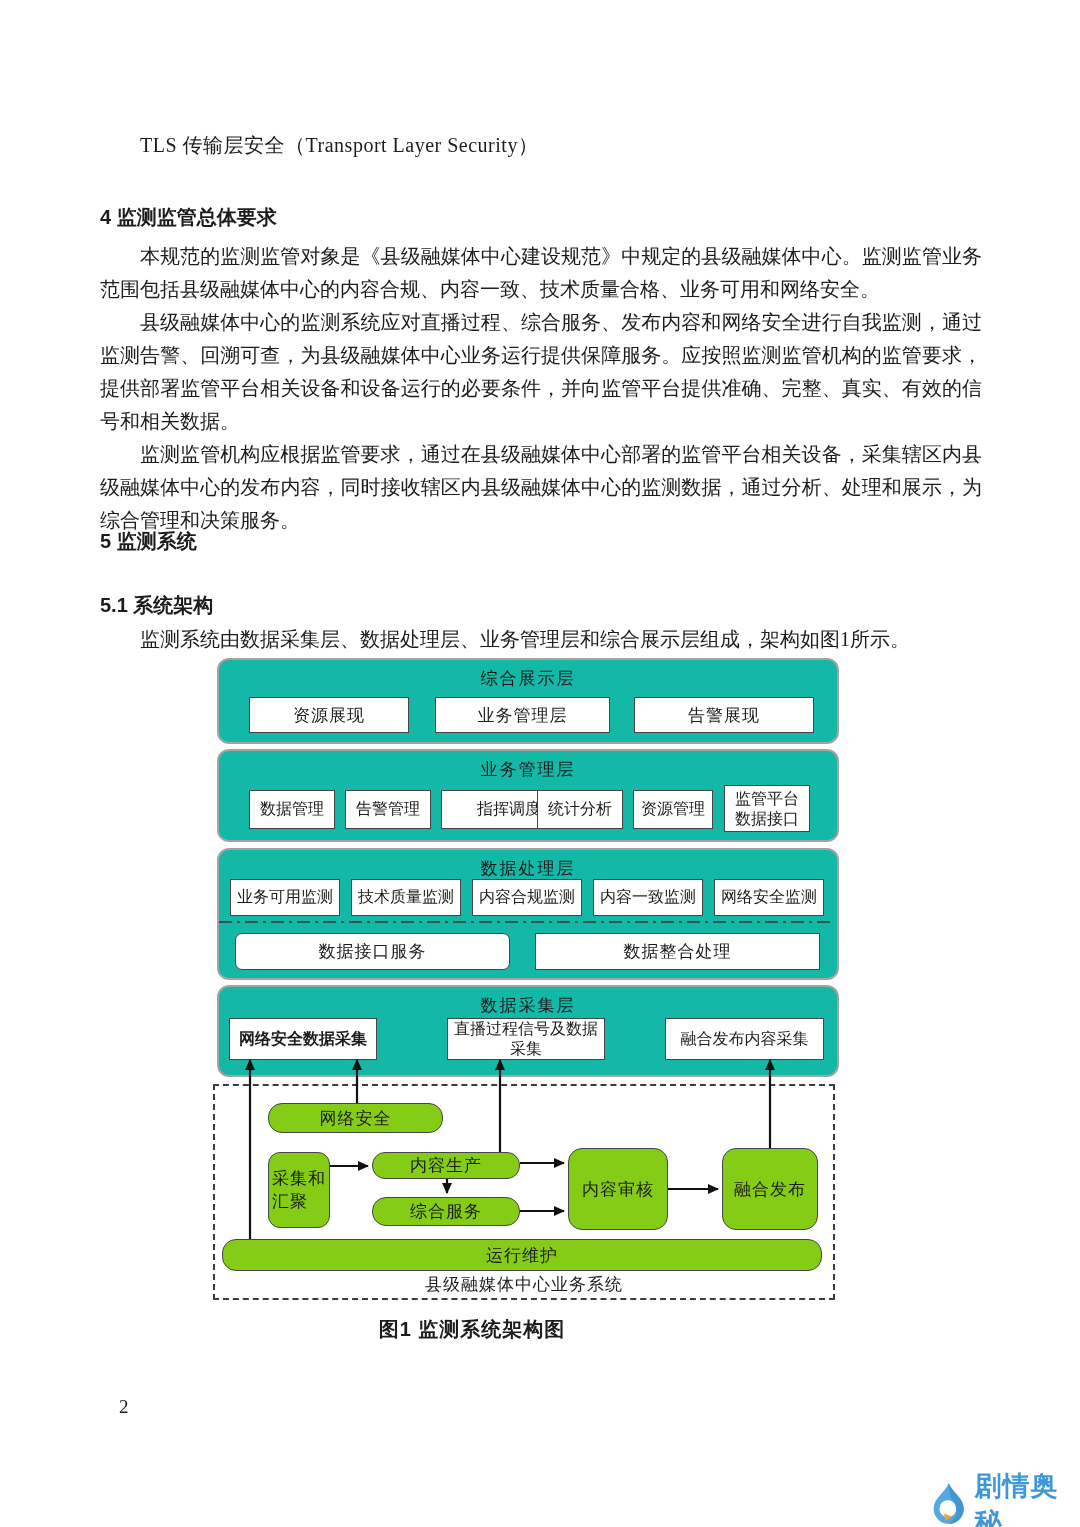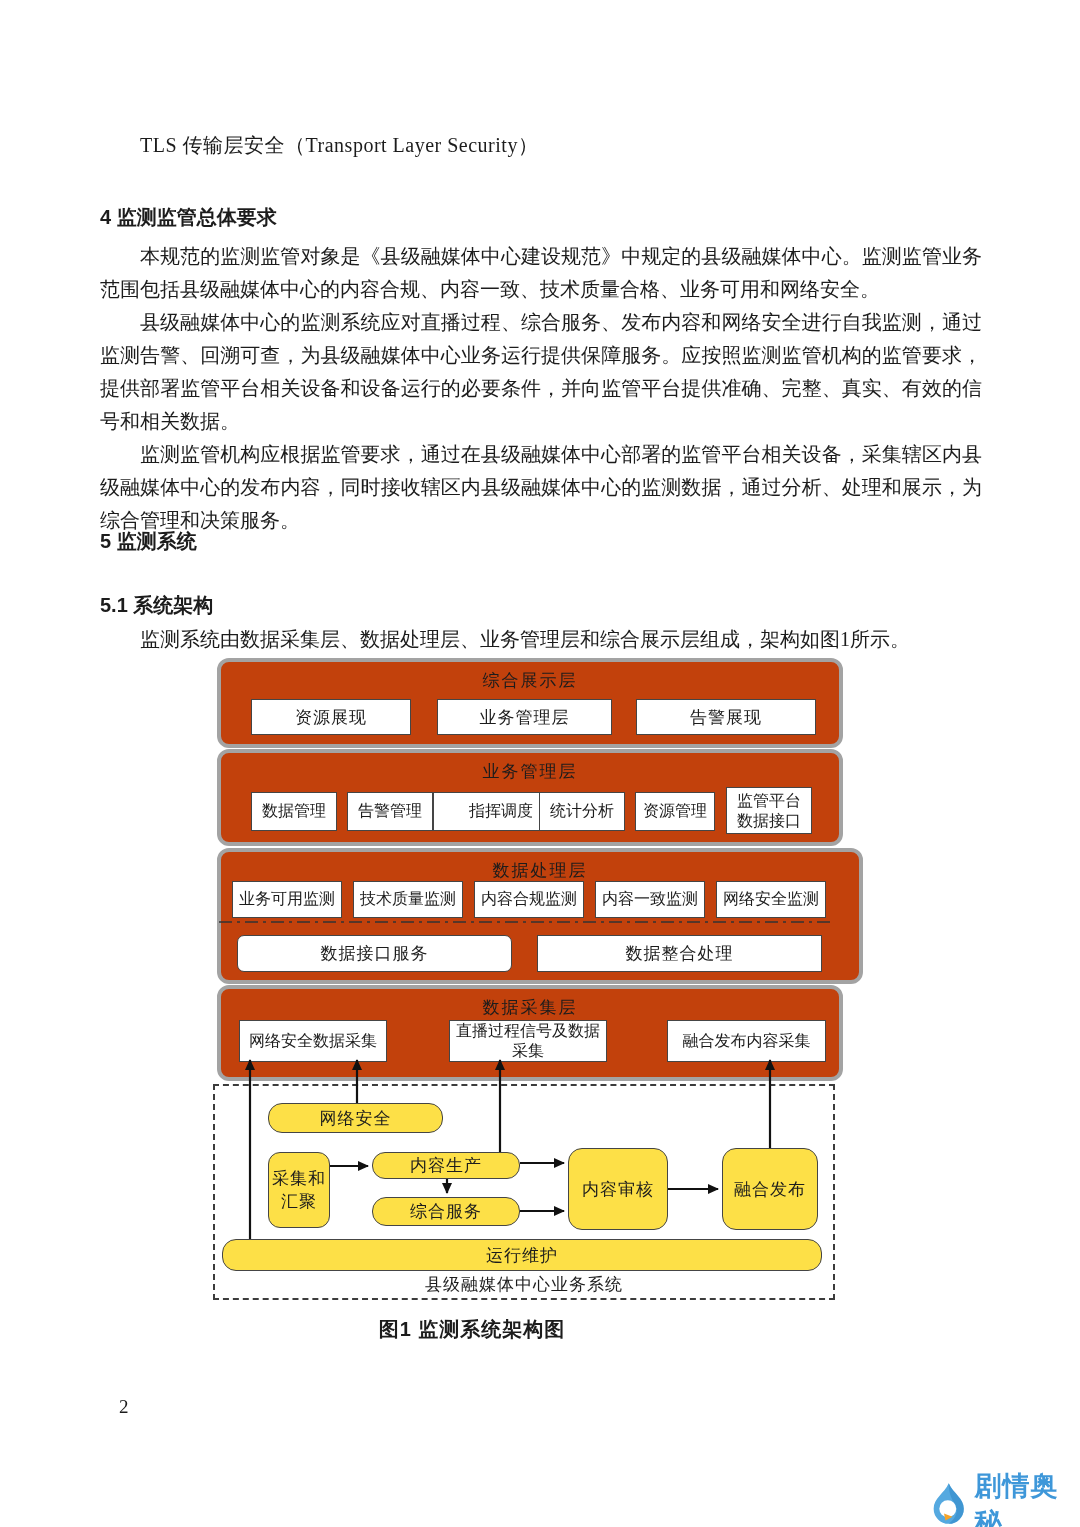--- a/index.html
+++ b/index.html
@@ -18,23 +18,23 @@
   .h-sans{font-family:"Liberation Sans","DejaVu Sans",sans-serif;font-weight:bold;}
   .heading4{left:100px;top:204px;font-size:20px;}
   .bodytext{left:100px;top:240px;width:882px;font-size:20px;line-height:33px;text-align:justify;}
   .bodytext p{margin:0;text-indent:2em;}
   .heading5{left:100px;top:528px;font-size:20px;}
   .heading51{left:100px;top:592px;font-size:20px;}
   .para51{left:100px;top:626px;width:882px;font-size:20px;text-indent:2em;}
   
   .layer{
     position:absolute;
-    border:4px solid #a3a3a3;
+    border:2px solid #a3a3a3;
     border-radius:12px;
-    background:#c2410c;
+    background:#14b8a6;
   }
   .layer-label{
     position:absolute;left:0;right:0;top:7px;
     text-align:center;font-size:17px;letter-spacing:2px;
   }
   .dbox{
     position:absolute;
     border:1.5px solid #454545;
     background:#fff;
     display:flex;align-items:center;justify-content:center;
@@ -44,23 +44,23 @@
   .dbox.small{font-size:16px;letter-spacing:0;}
   .multiline{white-space:pre-line;line-height:20px;font-size:16px;}
   .dashed-box{
     position:absolute;
     border:2px dashed #3c3c3c;
     background:transparent;
   }
   .rnode{
     position:absolute;
     border:1.5px solid #454545;border-radius:14px;
-    background:#fde047;
+    background:#84cc16;
     display:flex;align-items:center;justify-content:center;
-    text-align:center;font-size:17px;letter-spacing:1px;
+    text-align:left;font-size:17px;letter-spacing:1px;
     box-sizing:border-box;
   }
   .biz-label{
     position:absolute;left:213px;top:1273px;width:622px;
     text-align:center;font-size:17px;letter-spacing:1px;
   }
   .fig-caption{
     position:absolute;left:12px;top:1316px;width:920px;
     text-align:center;font-size:20px;letter-spacing:1px;
   }
@@ -99,41 +99,41 @@
     <div class="layer-label">综合展示层</div>
     <div class="dbox" style="left:30px;top:37px;width:160px;height:36px;">资源展现</div>
     <div class="dbox" style="left:216px;top:37px;width:175px;height:36px;">业务管理层</div>
     <div class="dbox" style="left:415px;top:37px;width:180px;height:36px;">告警展现</div>
   </div>
 
   <div class="layer" style="left:217px;top:749px;width:618px;height:89px;">
     <div class="layer-label">业务管理层</div>
     <div class="dbox small" style="left:30px;top:39px;width:86px;height:39px;">数据管理</div>
     <div class="dbox small" style="left:126px;top:39px;width:86px;height:39px;">告警管理</div>
-    <div class="dbox small" style="left:212px;top:39px;width:107px;height:39px;padding-left:29px;">指挥调度</div>
+    <div class="dbox small" style="left:222px;top:39px;width:107px;height:39px;padding-left:29px;">指挥调度</div>
     <div class="dbox small" style="left:318px;top:39px;width:86px;height:39px;">统计分析</div>
     <div class="dbox small" style="left:414px;top:39px;width:80px;height:39px;">资源管理</div>
     <div class="dbox small multiline" style="left:505px;top:34px;width:86px;height:47px;">监管平台
 数据接口</div>
   </div>
 
-  <div class="layer" style="left:217px;top:848px;width:618px;height:128px;padding-left:20px;">
+  <div class="layer" style="left:217px;top:848px;width:618px;height:128px;">
     <div class="layer-label">数据处理层</div>
     <div class="dbox small" style="left:11px;top:29px;width:110px;height:37px;">业务可用监测</div>
     <div class="dbox small" style="left:132px;top:29px;width:110px;height:37px;">技术质量监测</div>
     <div class="dbox small" style="left:253px;top:29px;width:110px;height:37px;">内容合规监测</div>
     <div class="dbox small" style="left:374px;top:29px;width:110px;height:37px;">内容一致监测</div>
     <div class="dbox small" style="left:495px;top:29px;width:110px;height:37px;">网络安全监测</div>
     <div class="dbox" style="left:16px;top:83px;width:275px;height:37px;border-radius:7px;">数据接口服务</div>
     <div class="dbox" style="left:316px;top:83px;width:285px;height:37px;">数据整合处理</div>
   </div>
 
   <div class="layer" style="left:217px;top:985px;width:618px;height:88px;">
     <div class="layer-label">数据采集层</div>
-    <div class="dbox small" style="left:18px;top:31px;width:148px;height:42px;">网络安全数据采集</div>
+    <div class="dbox small" style="left:10px;top:31px;width:148px;height:42px;font-weight:bold;">网络安全数据采集</div>
     <div class="dbox small multiline" style="left:228px;top:31px;width:158px;height:42px;">直播过程信号及数据
 采集</div>
     <div class="dbox small" style="left:446px;top:31px;width:159px;height:42px;">融合发布内容采集</div>
   </div>
 
   <div class="dashed-box" style="left:213px;top:1084px;width:618px;height:212px;"></div>
 
   <div class="rnode" style="left:268px;top:1103px;width:175px;height:30px;">网络安全</div>
   <div class="rnode multiline" style="left:268px;top:1152px;width:62px;height:76px;border-radius:12px;line-height:23px;font-size:17px;">采集和
 汇聚</div>

